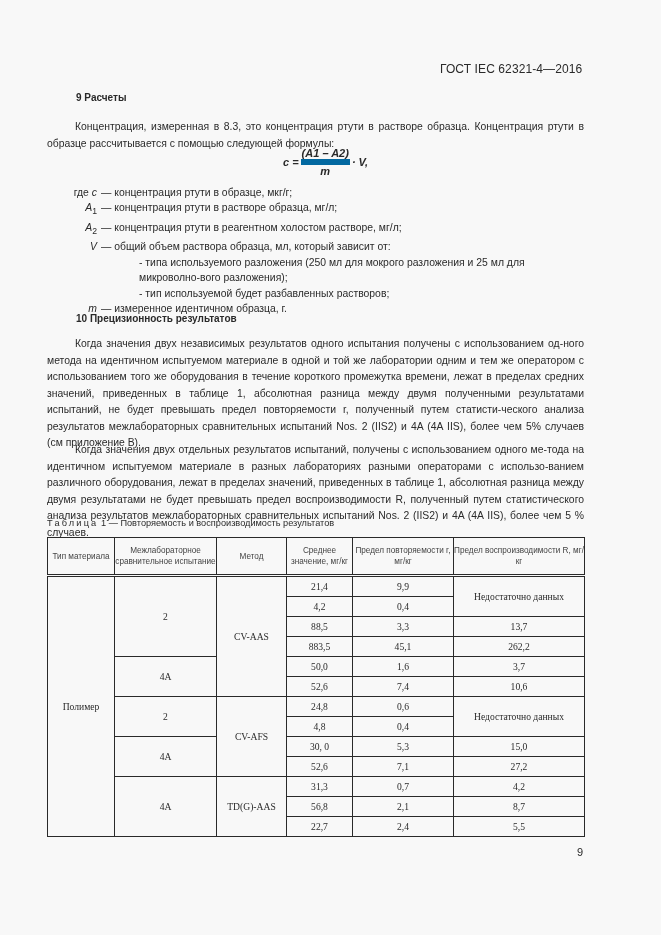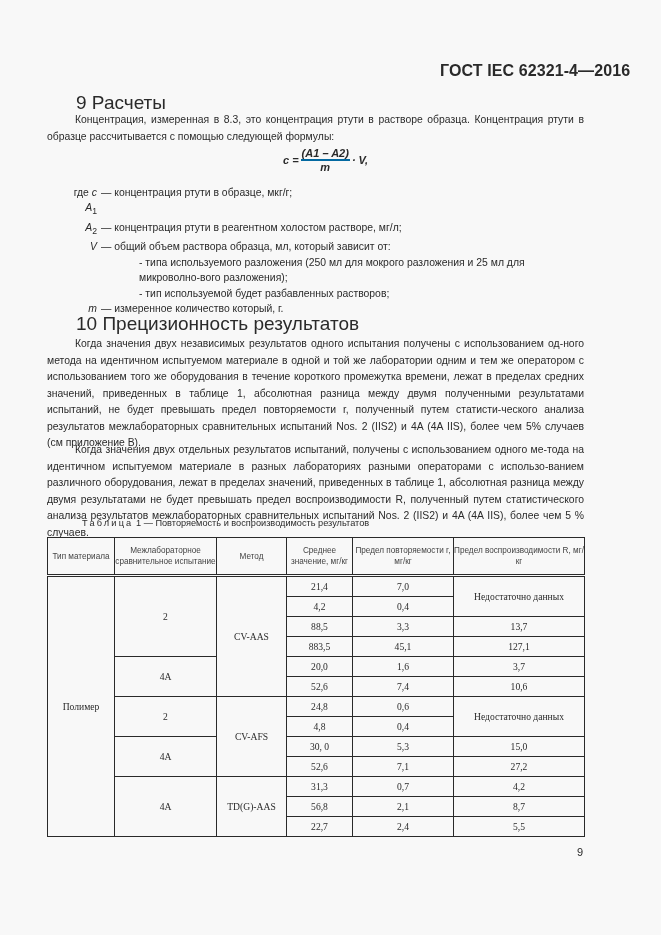--- a/index.html
+++ b/index.html
@@ -2,87 +2,88 @@
 <html><head>
 <meta charset="utf-8">
 <style>
   html, body { margin: 0; padding: 0; }
   body {
     width: 661px; height: 935px; background: #f8f8f8;
     font-family: "Liberation Sans", sans-serif; color: #2a2a2a;
     position: relative; overflow: hidden;
   }
   .abs { position: absolute; }
-  .header-std { left: 440px; top: 62px; font-size: 16px; font-weight: bold; letter-spacing: 0.1px; }
-  .h1 { font-size: 19px; font-weight: normal; }
+  .header-std { left: 440px; top: 62px; font-size: 12px; font-weight: normal; letter-spacing: 0.1px; }
+  .h1 { font-size: 10px; font-weight: bold; }
   .para { font-size: 10.4px; line-height: 16.5px; text-align: justify; }
   .para .first { text-indent: 28px; display: block; }
   .formula { left: 283px; top: 147px; font-size: 11px; font-weight: bold; font-style: italic; display: flex; align-items: center; }
   .frac { display: inline-flex; flex-direction: column; align-items: center; margin: 0 2px; }
-  .frac .num { border-bottom: 2px solid #0369a1; padding: 0 1px; line-height: 12px; }
+  .frac .num { border-bottom: 6px solid #0369a1; padding: 0 1px; line-height: 12px; }
   .frac .den { line-height: 12px; }
   .defs { font-size: 10.4px; line-height: 15.4px; }
   .def-row { display: flex; }
   .def-sym { width: 50px; text-align: right; padding-right: 4px; white-space: nowrap; }
   .def-sym i { font-style: italic; }
   .def-text { flex: 1; }
   .caption { left: 47px; top: 518px; font-size: 9.2px; }
-  .caption .spaced { letter-spacing: 2.2px; margin-left: 35px; }
+  .caption .spaced { letter-spacing: 2.2px; }
   table.t {
     position: absolute; left: 47px; top: 537px; width: 537px;
     border-collapse: collapse; font-size: 9.6px; table-layout: fixed; border-radius: 18px;
   }
   table.t th, table.t td {
     border: 1px solid #2a2a2a; text-align: center; vertical-align: middle; padding: 0;
   }
   table.t th { font-weight: normal; font-size: 8.2px; line-height: 11px; height: 36px; color: #444; }
   table.t thead tr th { border-bottom: 3px double #2a2a2a; }
   table.t td { height: 19px; font-family: Liberation Serif, serif; }
   .pn { left: 577px; top: 846px; font-size: 11px; }
 </style>
 </head>
 <body>
 
 <div class="abs header-std">ГОСТ IEC 62321-4—2016</div>
 
 <div class="abs h1" style="left:76px; top:92px;">9 Расчеты</div>
-<div class="abs para" style="left:47px; top:112px; width:537px;">
+<div class="abs para" style="left:47px; top:119px; width:537px;">
   <span class="first">Концентрация, измеренная в 8.3, это концентрация ртути в растворе образца. Концентрация ртути в образце рассчитывается с помощью следующей формулы:</span>
 </div>
 
 <div class="abs formula">
   <span>c =</span>
   <span class="frac">
     <span class="num">(A1 – A2)</span>
     <span class="den">m</span>
   </span>
   <span>· V,</span>
 </div>
 
 <div class="abs defs" style="left:47px; top:185px; width:540px;">
   <div class="def-row">
     <span class="def-sym"><span>где</span> <i>c</i></span>
     <span class="def-text">— концентрация ртути в образце, мкг/г;</span>
   </div>
   <div class="def-row">
     <span class="def-sym"><i>A</i><sub>1</sub></span>
+    <span class="def-text">— концентрация ртути в растворе образца, мг/л;</span>
   </div>
   <div class="def-row">
     <span class="def-sym"><i>A</i><sub>2</sub></span>
     <span class="def-text">— концентрация ртути в реагентном холостом растворе, мг/л;</span>
   </div>
   <div class="def-row">
     <span class="def-sym"><i>V</i></span>
     <span class="def-text">— общий объем раствора образца, мл, который зависит от:</span>
   </div>
   <div style="padding-left:92px; padding-right:6px;">- типа используемого разложения (250 мл для мокрого разложения и 25 мл для микроволно-вого разложения);</div>
   <div style="padding-left:92px;">- тип используемой будет разбавленных растворов;</div>
   <div class="def-row">
     <span class="def-sym"><i>m</i></span>
-    <span class="def-text">— измеренное количество который, г.</span>
+    <span class="def-text">— измеренное идентичном образца, г.</span>
   </div>
 </div>
 
 <div class="abs h1" style="left:76px; top:313px;">10 Прецизионность результатов</div>
 <div class="abs para" style="left:47px; top:336px; width:537px;">
   <span class="first">Когда значения двух независимых результатов одного испытания получены с использованием од-ного метода на идентичном испытуемом материале в одной и той же лаборатории одним и тем же оператором с использованием того же оборудования в течение короткого промежутка времени, лежат в пределах средних значений, приведенных в таблице 1, абсолютная разница между двумя полученными результатами испытаний, не будет превышать предел повторяемости r, полученный путем статисти-ческого анализа результатов межлабораторных сравнительных испытаний Nos. 2 (IIS2) и 4A (4A IIS), более чем 5% случаев (см приложение В).</span>
 </div>
 <div class="abs para" style="left:47px; top:442px; width:537px;">
   <span class="first">Когда значения двух отдельных результатов испытаний, получены с использованием одного ме-тода на идентичном испытуемом материале в разных лабораториях разными операторами с использо-ванием различного оборудования, лежат в пределах значений, приведенных в таблице 1, абсолютная разница между двумя результатами не будет превышать предел воспроизводимости R, полученный путем статистического анализа результатов межлабораторных сравнительных испытаний Nos. 2 (IIS2) и 4A (4A IIS), более чем 5 % случаев.</span>
 </div>
@@ -109,40 +110,40 @@
       <th>Предел повторяемости r, мг/кг</th>
       <th>Предел воспроизводимости R, мг/кг</th>
     </tr>
   </thead>
   <tbody>
     <tr>
       <td rowspan="13" style="vertical-align:middle">Полимер</td>
       <td rowspan="4">2</td>
       <td rowspan="6">CV-AAS</td>
       <td>21,4</td>
-      <td>7,0</td>
+      <td>9,9</td>
       <td rowspan="2">Недостаточно данных</td>
     </tr>
     <tr>
       <td>4,2</td>
       <td>0,4</td>
     </tr>
     <tr>
       <td>88,5</td>
       <td>3,3</td>
       <td>13,7</td>
     </tr>
     <tr>
       <td>883,5</td>
       <td>45,1</td>
-      <td>127,1</td>
+      <td>262,2</td>
     </tr>
     <tr>
       <td rowspan="2">4A</td>
-      <td>20,0</td>
+      <td>50,0</td>
       <td>1,6</td>
       <td>3,7</td>
     </tr>
     <tr>
       <td>52,6</td>
       <td>7,4</td>
       <td>10,6</td>
     </tr>
     <tr>
       <td rowspan="2">2</td>

